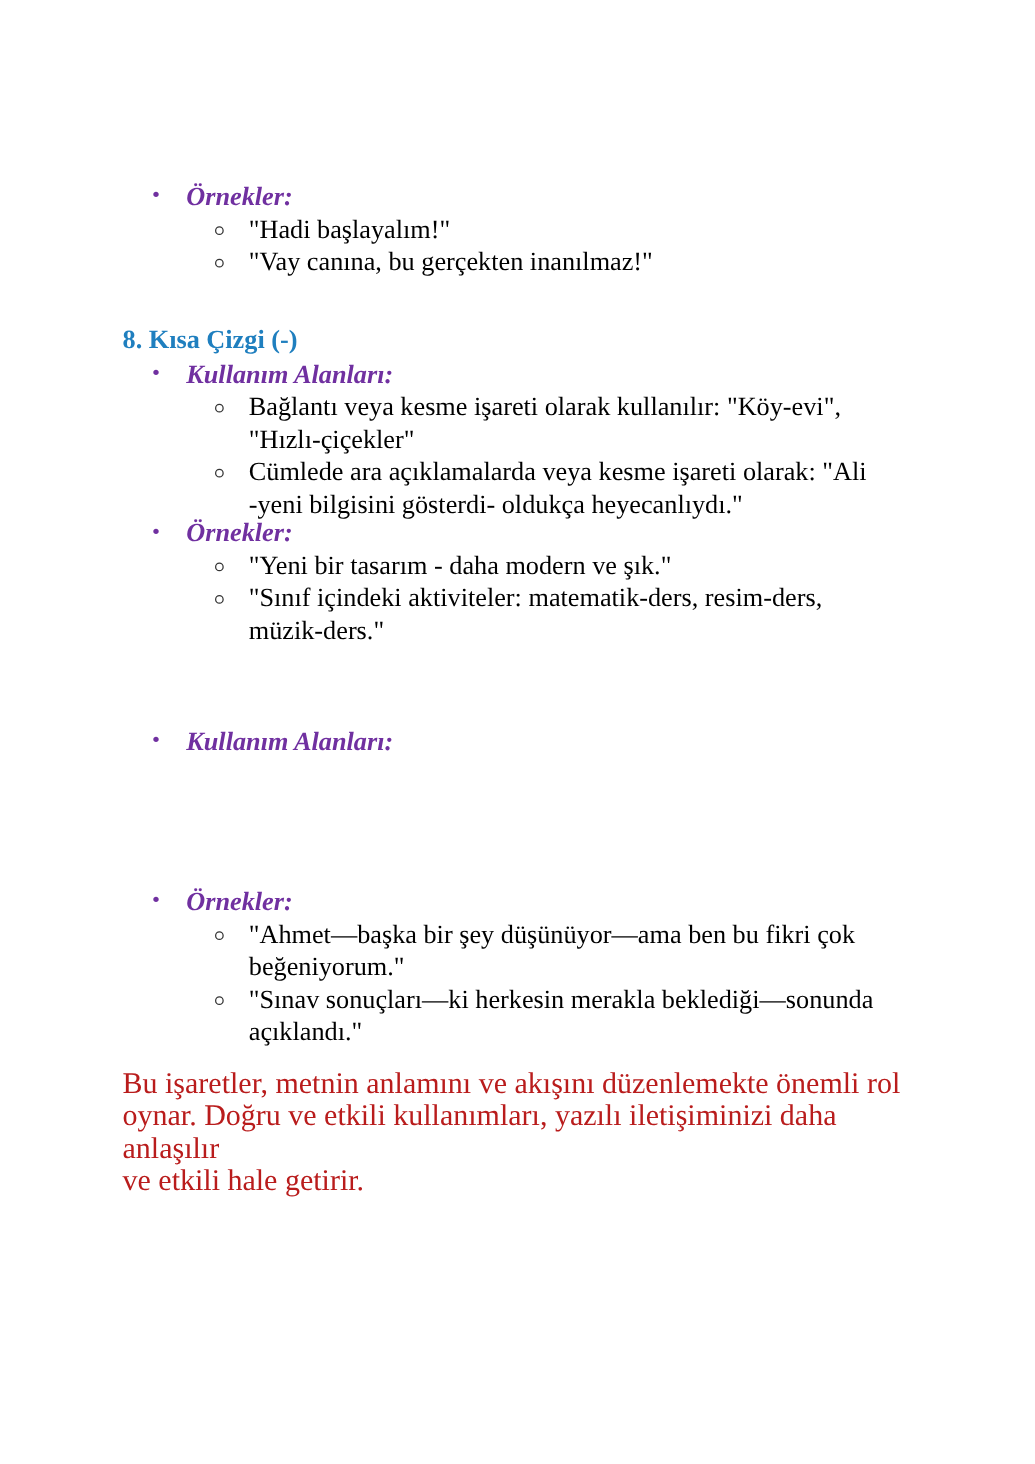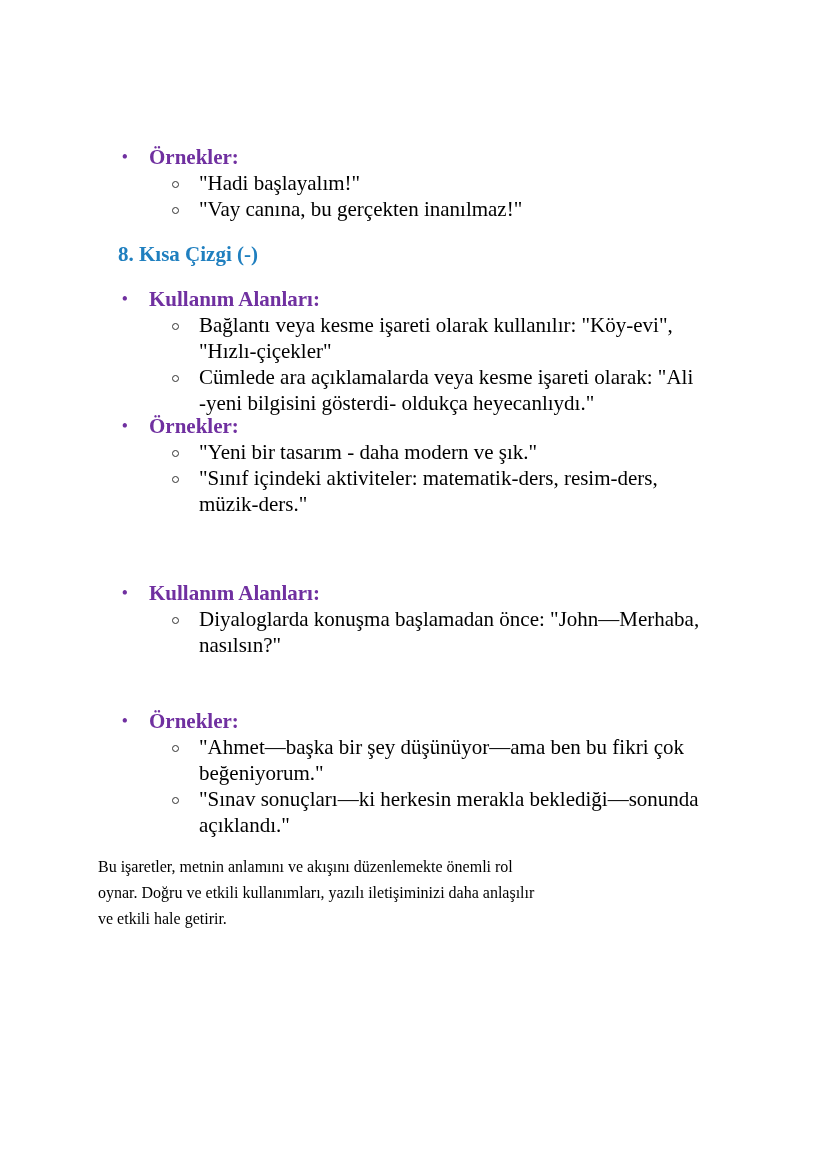--- a/index.html
+++ b/index.html
@@ -44,20 +44,21 @@
     left: 0;
     top: 0;
     width: 10px;
     color: #7030a0;
     font-size: 16px;
   }
   .l1 .txt {
     position: absolute;
     left: 27px;
     white-space: nowrap;
+    font-style: italic;
   }
   .l2 {
     position: absolute;
     left: 172px;
     font-size: 21px;
     line-height: 26px;
     color: #000;
     width: 570px;
   }
   .l2 .circ {
@@ -72,23 +73,23 @@
   .l2 .txt {
     display: block;
     margin-left: 27px;
     white-space: pre-line;
   }
   .closing {
     position: absolute;
     left: 98px;
     top: 854px;
     width: 640px;
-    font-size: 16px;
+    font-size: 24px;
     line-height: 26px;
-    color: #000000;
+    color: #b91c1c;
     white-space: pre-line;
   }
 </style>
 </head>
 <body>
 
 <div class="page">
 
   <div class="l1" style="top:144px;">
     <span class="bullet">•</span>
@@ -96,21 +97,21 @@
   </div>
   <div class="l2" style="top:170px;">
     <span class="circ"></span>
     <span class="txt">"Hadi başlayalım!"</span>
   </div>
   <div class="l2" style="top:196px;">
     <span class="circ"></span>
     <span class="txt">"Vay canına, bu gerçekten inanılmaz!"</span>
   </div>
 
-  <h2 class="heading" style="top:241px;margin-left:20px;">8. Kısa Çizgi (-)</h2>
+  <h2 class="heading" style="top:258px;">8. Kısa Çizgi (-)</h2>
 
   <div class="l1" style="top:286px;">
     <span class="bullet">•</span>
     <span class="txt">Kullanım Alanları:</span>
   </div>
   <div class="l2" style="top:364px;">
     <span class="circ"></span>
     <span class="txt">Cümlede ara açıklamalarda veya kesme işareti olarak: "Ali
 -yeni bilgisini gösterdi- oldukça heyecanlıydı."</span>
   </div>
@@ -132,25 +133,20 @@
     <span class="circ"></span>
     <span class="txt">"Sınıf içindeki aktiviteler: matematik-ders, resim-ders,
 müzik-ders."</span>
   </div>
 
 
   <div class="l1" style="top:580px;">
     <span class="bullet">•</span>
     <span class="txt">Kullanım Alanları:</span>
   </div>
-  <div class="l2" style="top:606px;">
-    <span class="circ"></span>
-    <span class="txt">Diyaloglarda konuşma başlamadan önce: "John—Merhaba,
-nasılsın?"</span>
-  </div>
 
   <div class="l1" style="top:708px;">
     <span class="bullet">•</span>
     <span class="txt">Örnekler:</span>
   </div>
   <div class="l2" style="top:734px;">
     <span class="circ"></span>
     <span class="txt">"Ahmet—başka bir şey düşünüyor—ama ben bu fikri çok
 beğeniyorum."</span>
   </div>

